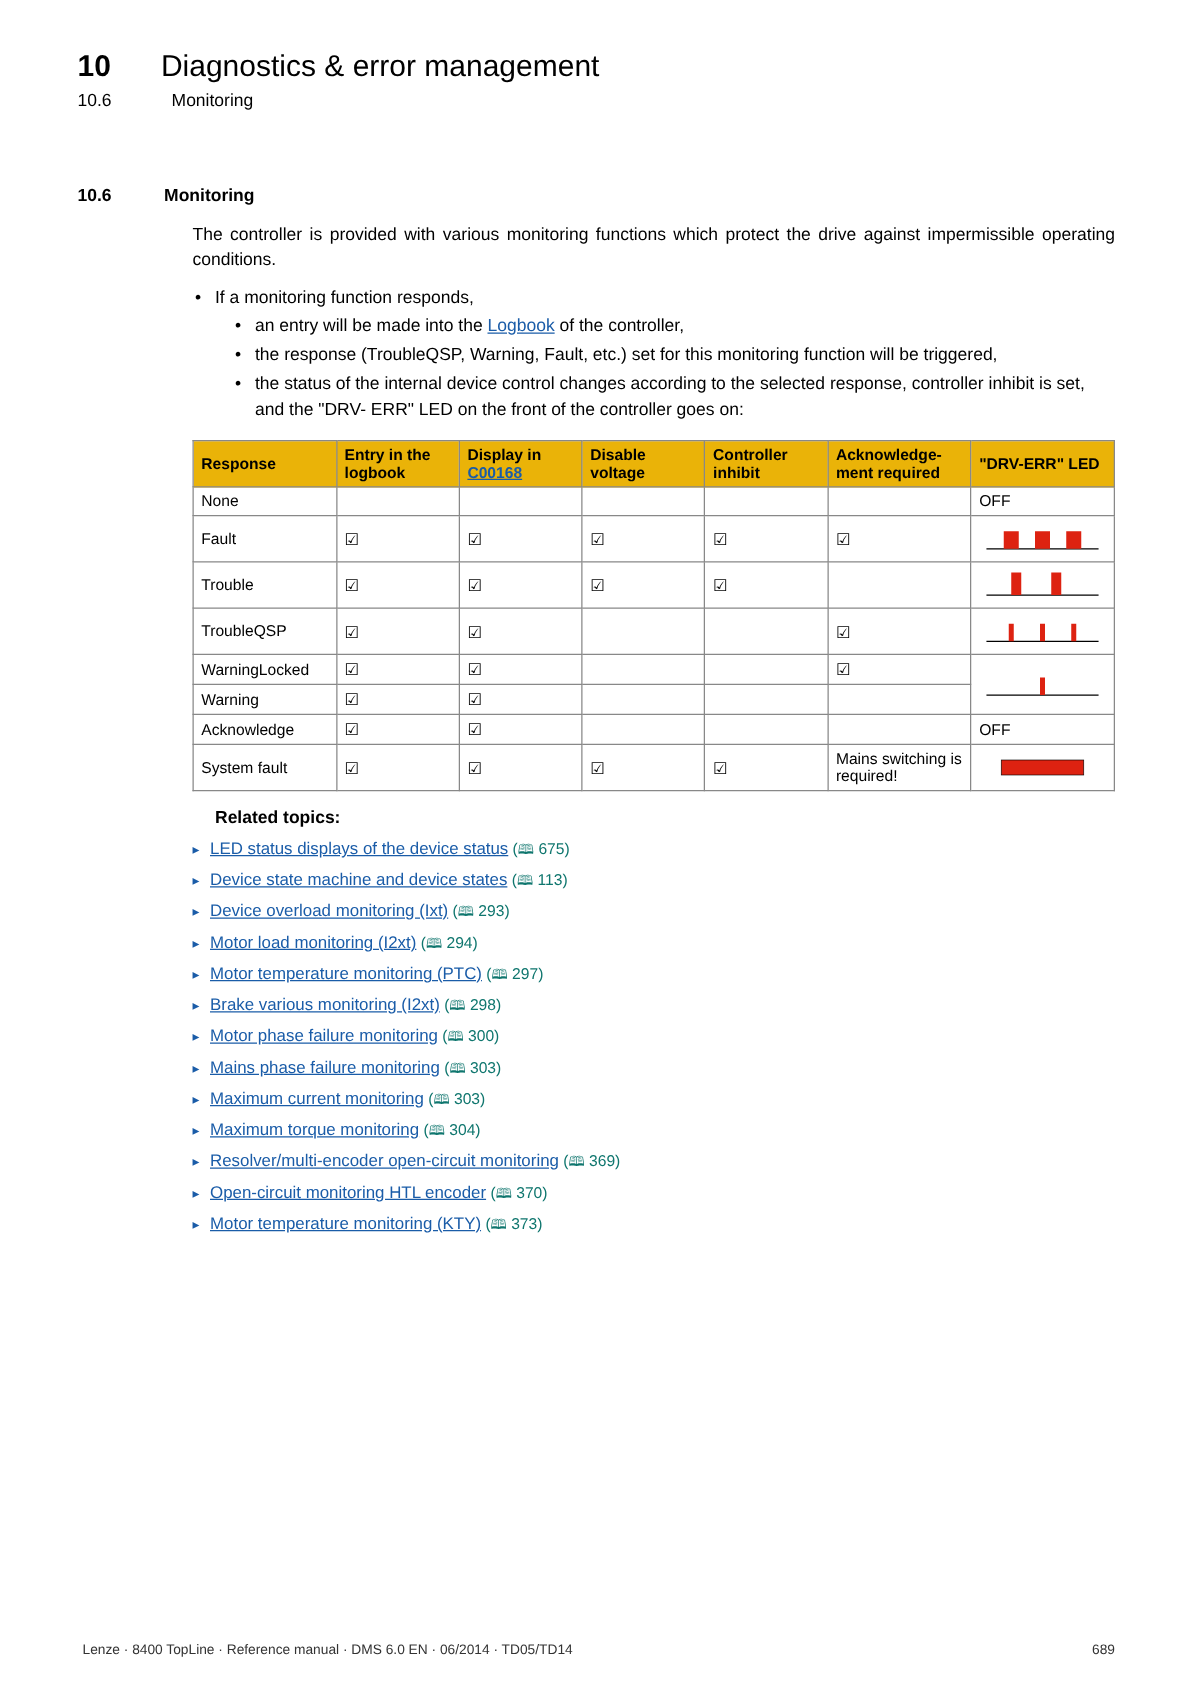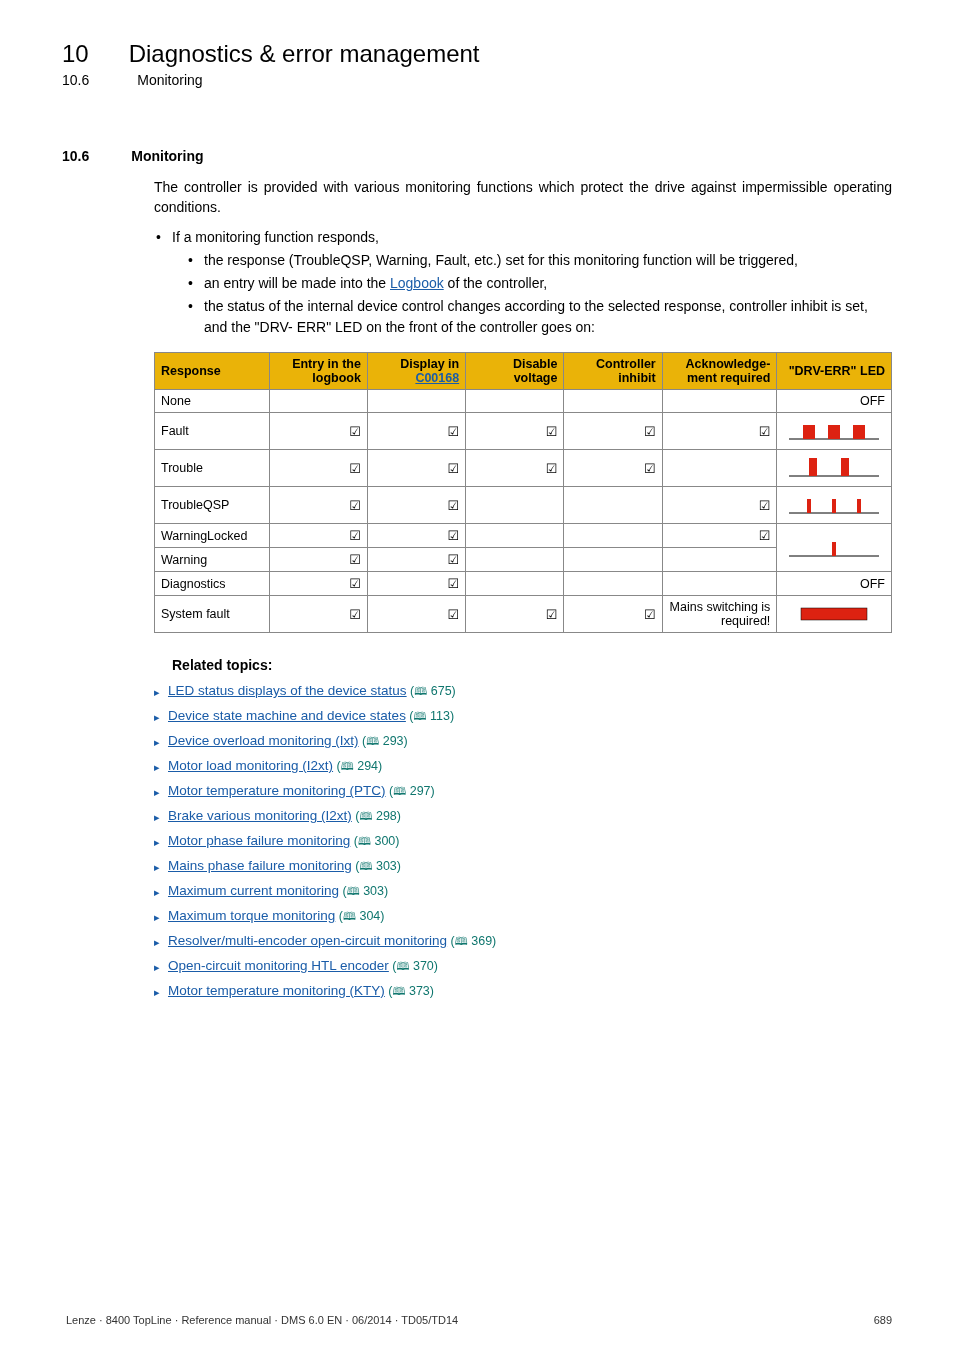--- a/index.html
+++ b/index.html
@@ -7,21 +7,21 @@
     font-family: "Segoe UI", Arial, sans-serif;
     font-size: 14px;
     color: #000;
     background: #fff;
     width: 954px;
     min-height: 1350px;
     padding: 40px 62px 20px 62px;
     position: relative;
   }
   .chapter-line { display: flex; align-items: baseline; gap: 40px; }
-  .chapter-num { font-size: 24px; font-weight: 400; }
+  .chapter-num { font-size: 24px; font-weight: 700; }
   .chapter-title { font-size: 24px; font-weight: 400; }
   .sub-line { display: flex; align-items: baseline; gap: 48px; margin-top: 4px; }
   .sub-num { font-size: 14px; }
   .sub-text { font-size: 14px; }
   .dash-sep {
     margin-top: 18px;
     border: none;
     height: 14px;
     color: #000;
     letter-spacing: 2px;
@@ -38,25 +38,25 @@
   .bullet-list > li { position: relative; padding-left: 18px; line-height: 1.5; margin-top: 2px; }
   .bullet-list > li::before { content: "•"; position: absolute; left: 2px; }
   .sub-bullet-list { list-style: none; margin-top: 2px; }
   .sub-bullet-list > li { position: relative; padding-left: 32px; line-height: 1.5; margin-top: 2px; }
   .sub-bullet-list > li::before { content: "•"; position: absolute; left: 16px; }
   a.link, .link { color: #1a5ca8; text-decoration: underline; cursor: pointer; }
   .table-wrap { margin-top: 14px; }
   table { border-collapse: collapse; width: 100%; table-layout: fixed; }
   th, td { border: 1px solid #888; padding: 4px 6px; font-size: 12.5px; vertical-align: middle; }
   th { background: #eab308; font-weight: 700; text-align: left; }
-  th.center, td.center { text-align: right; }
+  th.center, td.center { text-align: left; }
   .checkbox-glyph { font-size: 13px; }
   .led-off { font-size: 12.5px; }
   .led-svg { display: block; margin: 0 auto; }
-  .related-head { font-weight: 700; margin-top: 24px; padding-left: 18px; }
+  .related-head { font-weight: 700; margin-top: 12px; padding-left: 18px; }
   .arrow-list { list-style: none; margin-top: 6px; }
   .arrow-list > li { position: relative; padding-left: 14px; line-height: 1.85; font-size: 13.5px; }
   .arrow-list > li::before { content: "\25B8"; position: absolute; left: 0; color: #1a5ca8; font-size: 11px; top: 3px; }
   .arrow-list a { color: #1a5ca8; text-decoration: underline; }
   .page-ref { color: #0f766e; font-size: 12.5px; }
   .book-icon { font-size: 11px; }
   .footer {
     position: absolute;
     bottom: 24px;
     left: 66px;
@@ -85,24 +85,24 @@
   <span class="section-title">Monitoring</span>
 </div>
 
 <div class="content-block">
   <p class="para">The controller is provided with various monitoring functions which protect the drive against impermissible operating conditions.</p>
 
   <ul class="bullet-list">
     <li>
       <span>If a monitoring function responds,</span>
       <ul class="sub-bullet-list">
-        <li>the response (TroubleQSP, Warning, Fault, etc.) set for this monitoring function will be triggered,</li>
         <li>
           <span>an entry will be made into the </span><a class="link">Logbook</a><span> of the controller,</span>
         </li>
+        <li>the response (TroubleQSP, Warning, Fault, etc.) set for this monitoring function will be triggered,</li>
         <li>the status of the internal device control changes according to the selected response, controller inhibit is set, and the "DRV- ERR" LED on the front of the controller goes on:</li>
       </ul>
     </li>
   </ul>
 
   <div class="table-wrap">
     <table>
       <colgroup>
         <col style="width:14%">
           <col style="width:12%">
@@ -199,21 +199,21 @@
           </tr>
           <tr>
             <td>Warning</td>
             <td class="center"><span class="checkbox-glyph">☑</span></td>
             <td class="center"><span class="checkbox-glyph">☑</span></td>
             <td class="center"></td>
             <td class="center"></td>
             <td class="center"></td>
           </tr>
           <tr>
-            <td>Diagnostics</td>
+            <td>Acknowledge</td>
             <td class="center"><span class="checkbox-glyph">☑</span></td>
             <td class="center"><span class="checkbox-glyph">☑</span></td>
             <td class="center"></td>
             <td class="center"></td>
             <td class="center"></td>
             <td class="center"><span class="led-off">OFF</span></td>
           </tr>
           <tr>
             <td>System fault</td>
             <td class="center"><span class="checkbox-glyph">☑</span></td>

